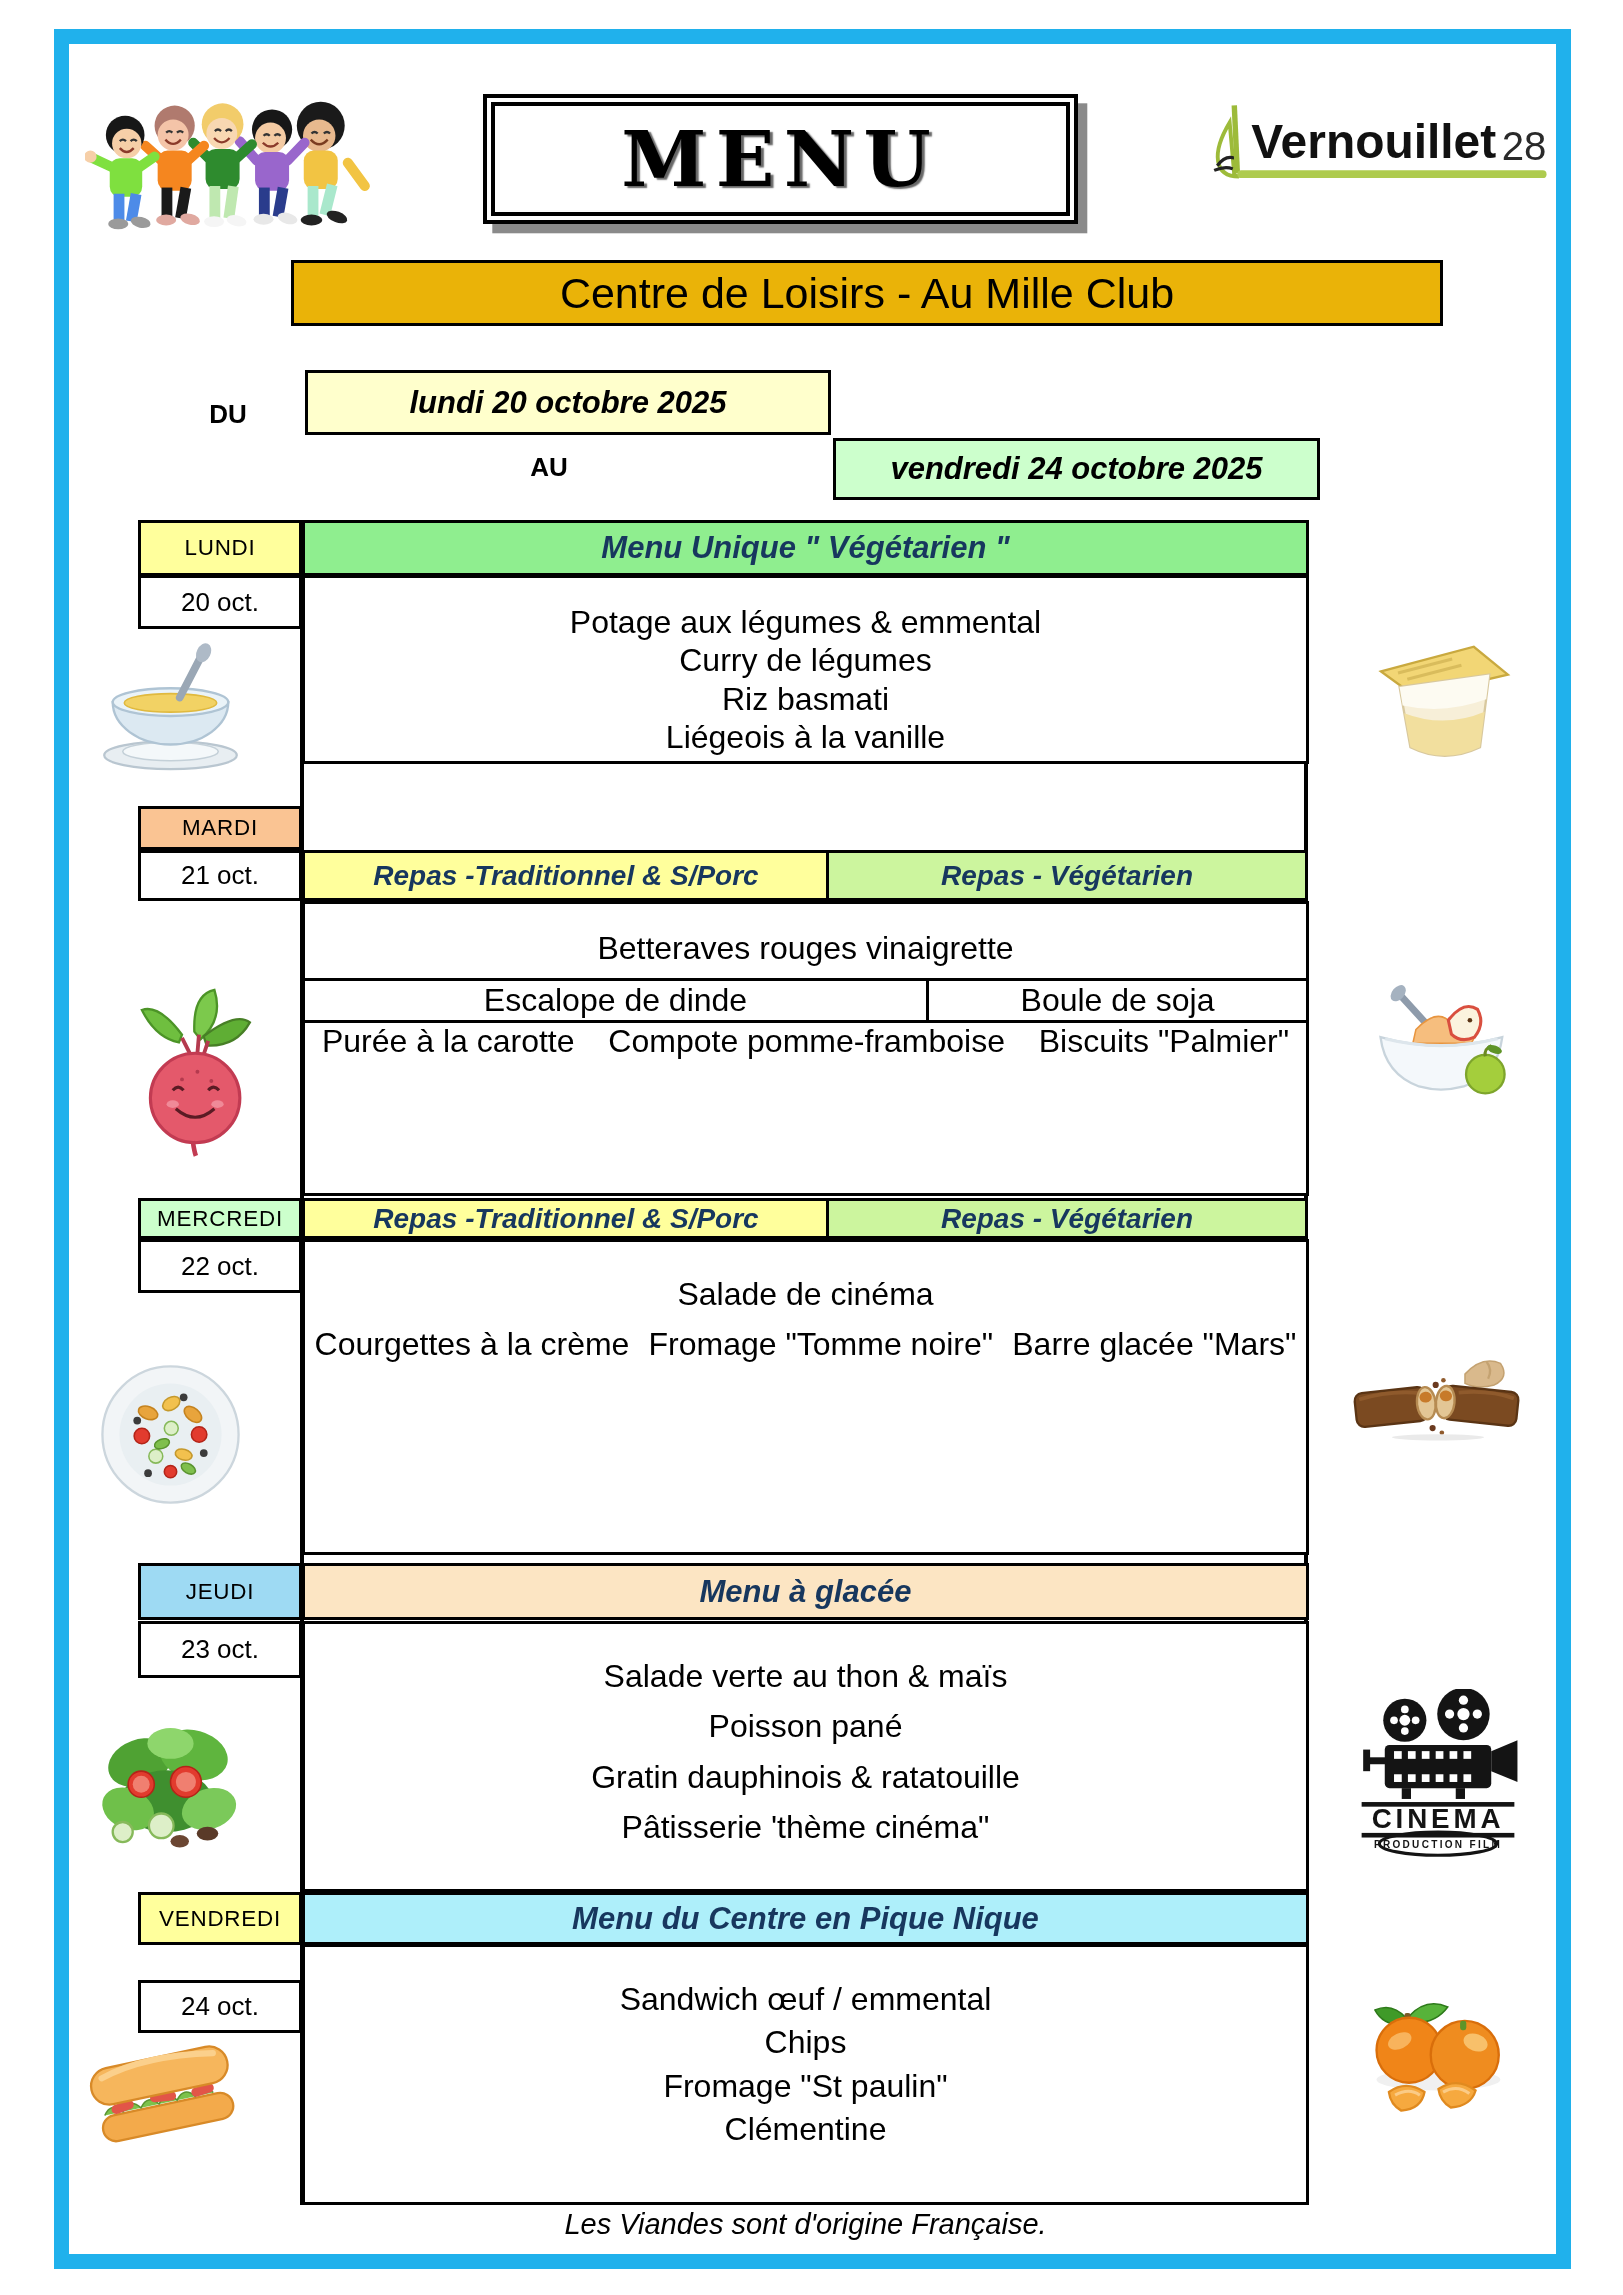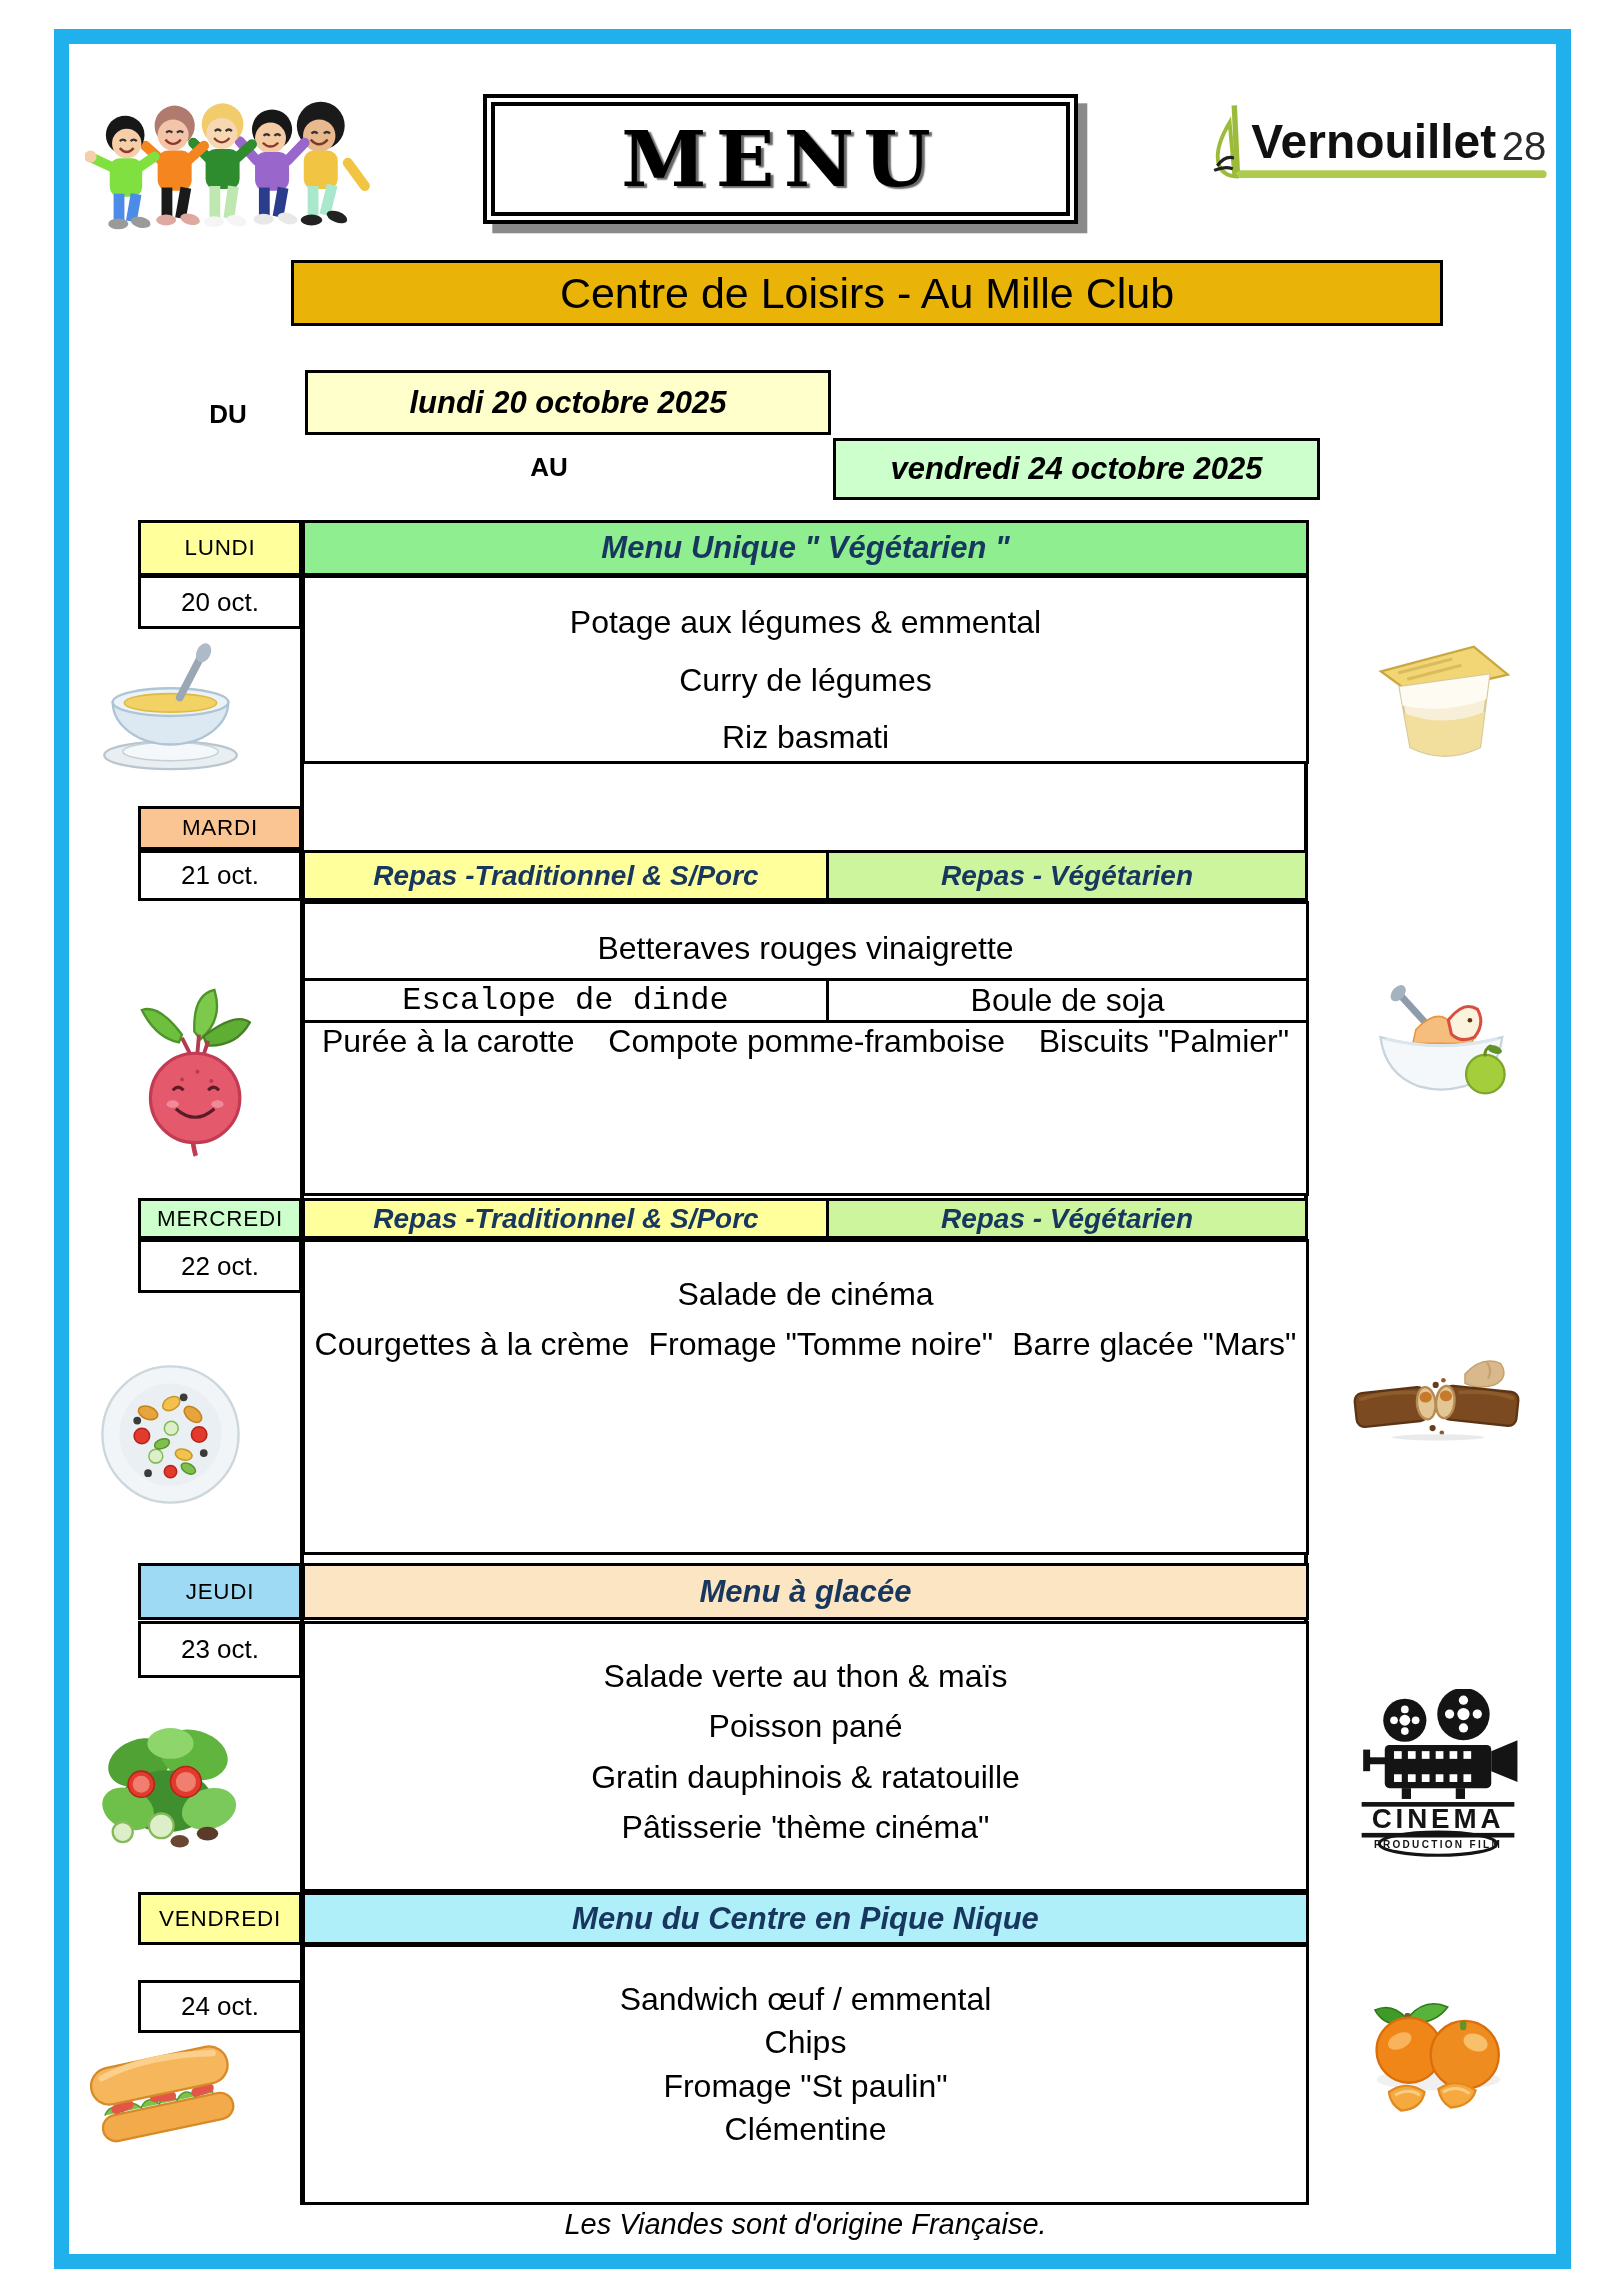--- a/index.html
+++ b/index.html
@@ -36,21 +36,21 @@
     display: flex; flex-direction: column; justify-content: space-between;
     font-size: 32px;
   }
   .menu-line { text-align: center; }
   .starter { display:flex; align-items:center; justify-content:center; }
   .choice-row {
     display: flex; border-top: 3.9px solid #000; border-bottom: 3.9px solid #000;
     height: 45px; flex: 0 0 auto;
   }
   .choice { display:flex; align-items:center; justify-content:center; }
-  .choice.left  { width: 524px; border-right: 3.9px solid #000; font-family: Liberation Mono, monospace; }
+  .choice.left  { width: 624px; border-right: 3.9px solid #000; }
   .choice.right { flex: 1; }
   .rest { flex: 1; display:flex; flex-direction:row; justify-content:space-around; }
   .menu-title-box {
     position: absolute; left: 483px; top: 94px; width: 595px; height: 130px;
     background: #fff; border: 12.4px double #000;
     box-shadow: 9.3px 9.3px 0 #8a8a8a;
     display:flex; align-items:center; justify-content:center;
   }
   .menu-title-text {
     font-family: "DejaVu Serif", serif; font-weight: 700;
@@ -179,20 +179,21 @@
   <div class="vstrip" style="left:300px;top:520px;height:1685px"></div>
   <div class="vstrip" style="left:1304px;top:520px;height:1685px"></div>
 
   <div class="cell day-cell" style="top:520px;height:56px;background:#FFFF9C">LUNDI</div>
   <div class="cell header-band" style="left:302px;top:520px;width:1007px;height:56px;background:#8FEE8F">Menu Unique " Végétarien "</div>
   <div class="cell date-cell" style="top:575px;height:54px">20 oct.</div>
   <div class="menu-box" style="top:575px;height:189px;padding:26px 0 4.6px">
     <div class="menu-line">Potage aux légumes &amp; emmental</div>
     <div class="menu-line">Curry de légumes</div>
     <div class="menu-line">Riz basmati</div>
+    <div class="menu-line">Liégeois à la vanille</div>
   </div>
 
   <svg class="clip" style="left:93px;top:642px" width="155" height="131" viewBox="0 0 200 170">
     <ellipse cx="100" cy="147" rx="86" ry="18" fill="#E8EEF2" stroke="#B9C6D0" stroke-width="3"></ellipse>
     <ellipse cx="100" cy="142" rx="62" ry="12" fill="#F4F8FA" stroke="#C4D0D8" stroke-width="2"></ellipse>
     <path d="M25 78 A 75 55 0 0 0 175 78 Z" fill="#DCE9F2" stroke="#AFC4D4" stroke-width="3"></path>
     <ellipse cx="100" cy="78" rx="75" ry="18" fill="#EAF3F8" stroke="#AFC4D4" stroke-width="3"></ellipse>
     <ellipse cx="100" cy="79" rx="60" ry="12" fill="#F2D264" stroke="#E0B93E" stroke-width="2"></ellipse>
     <path d="M112 72 L140 18" stroke="#9AA7B5" stroke-width="10" stroke-linecap="round"></path>
     <ellipse cx="143" cy="14" rx="9" ry="13" fill="#AEBAC7" transform="rotate(25 143 14)"></ellipse>

